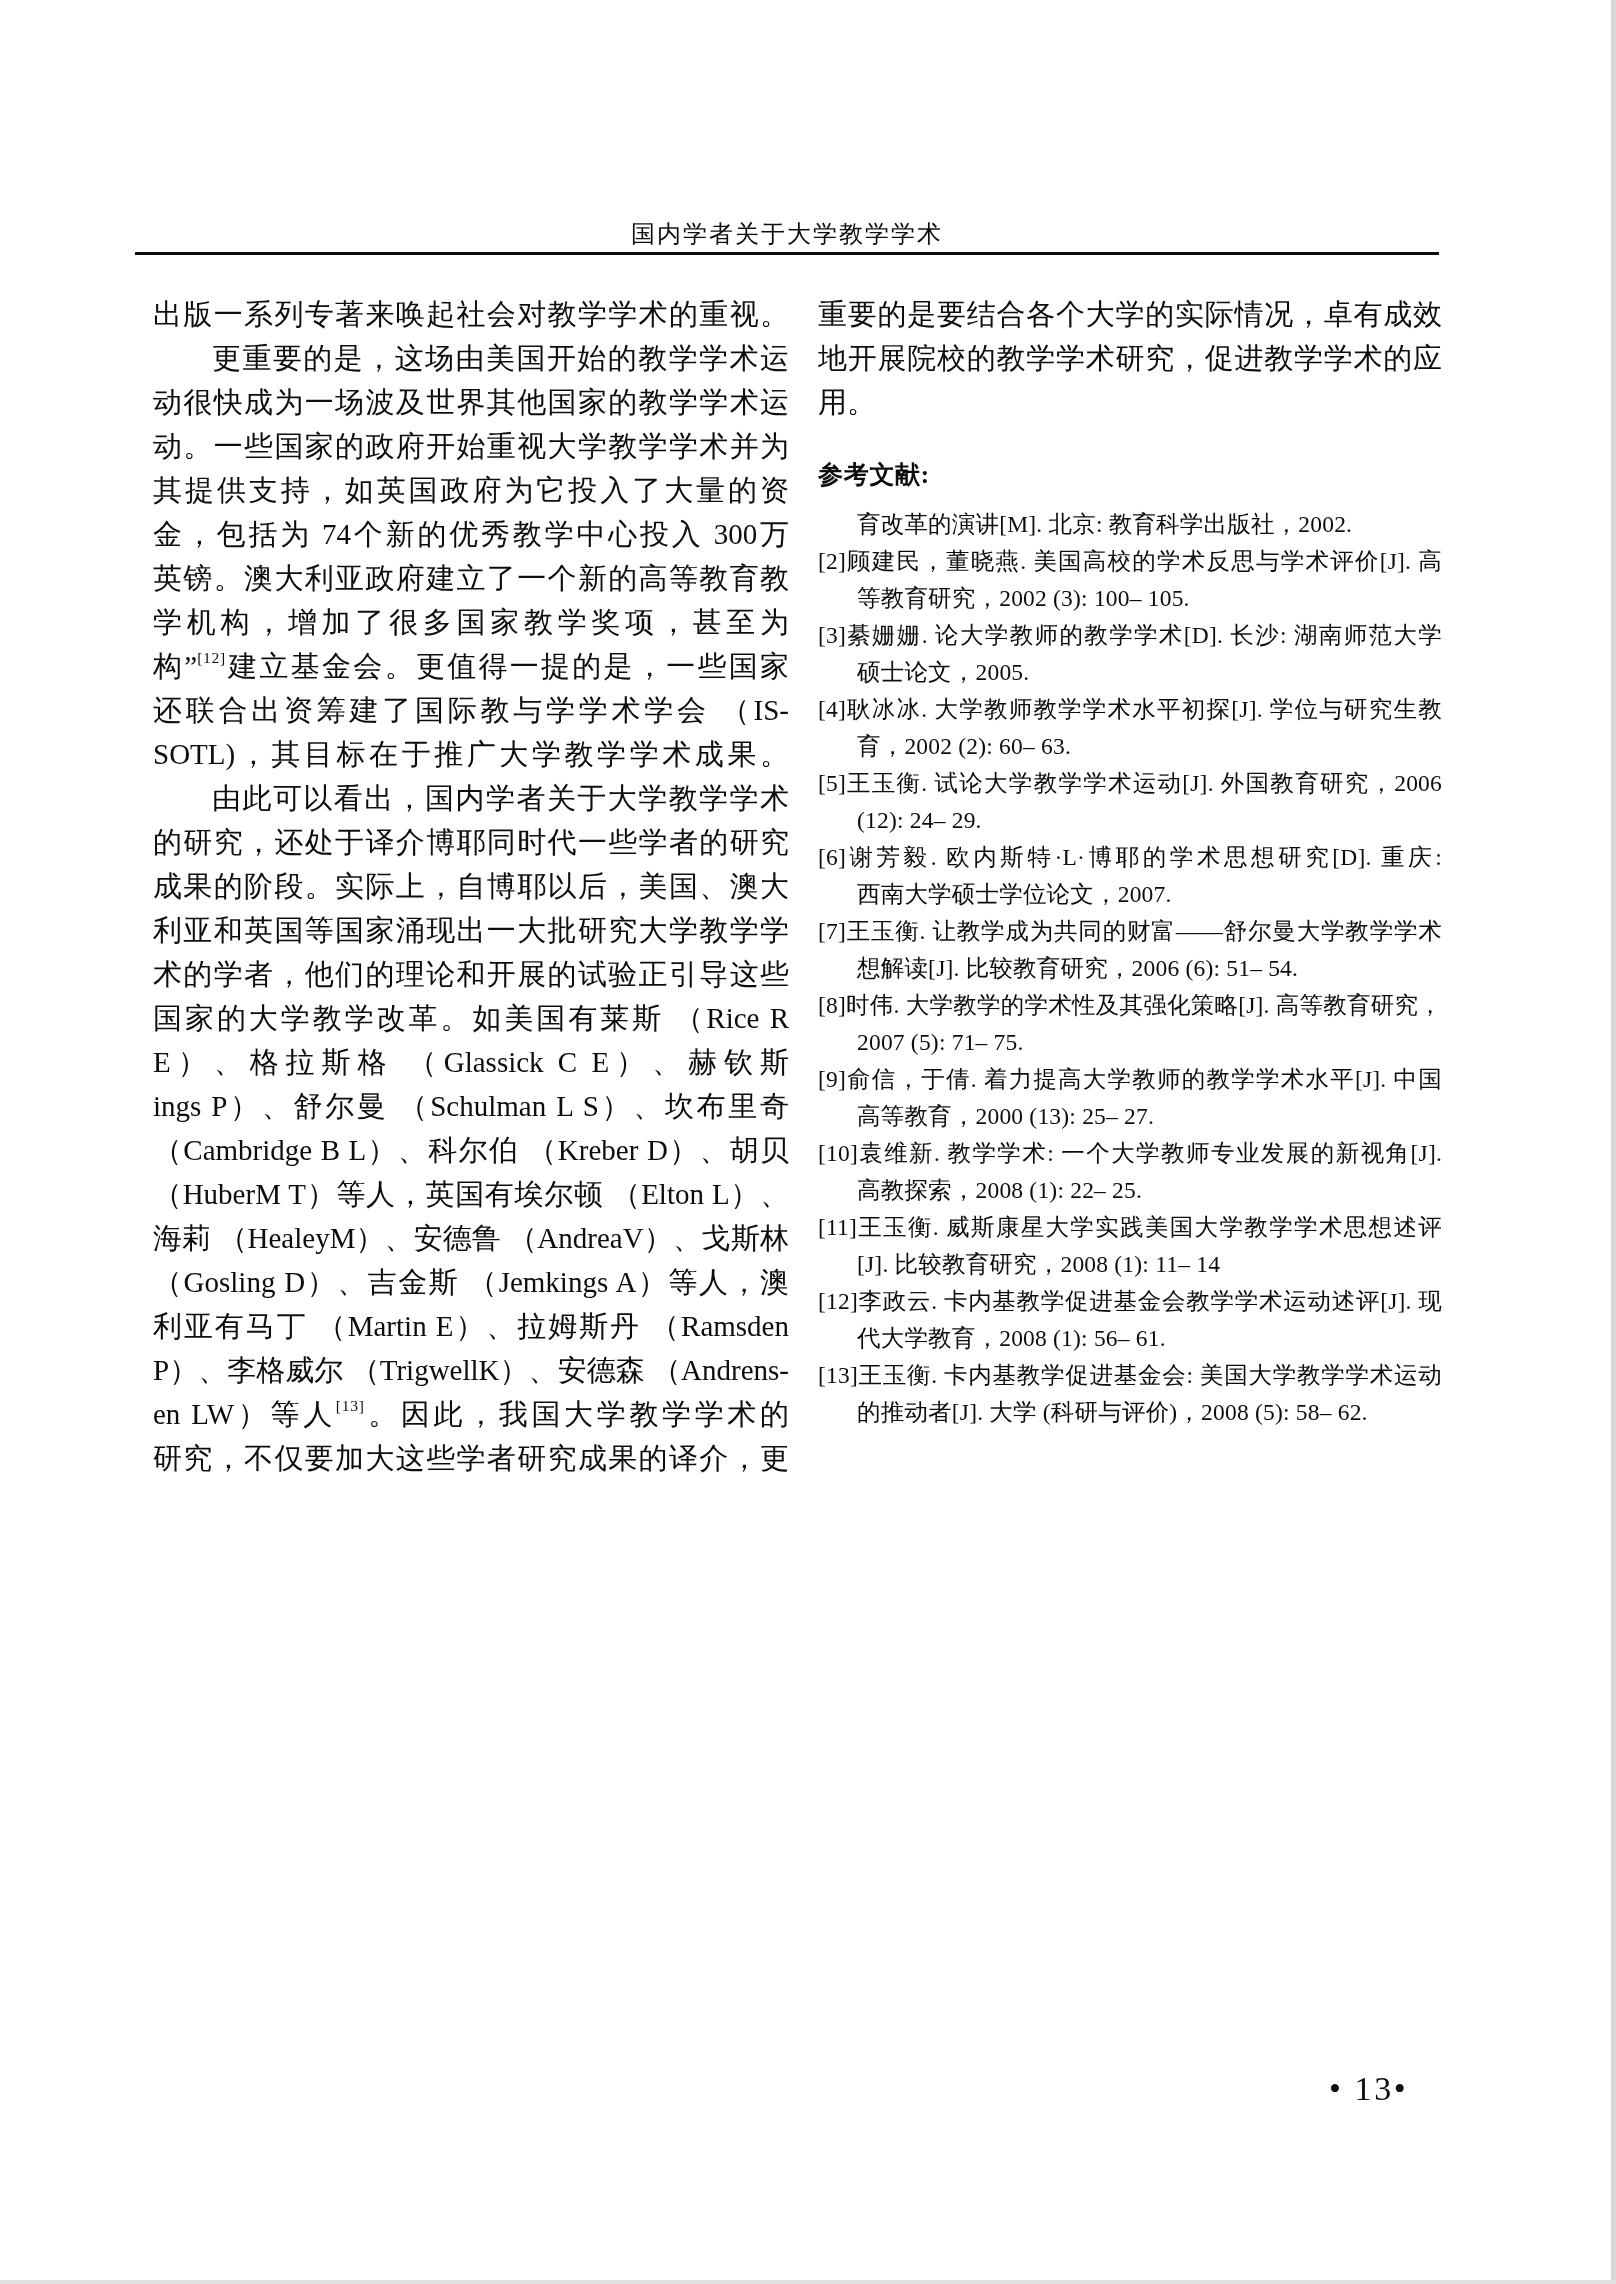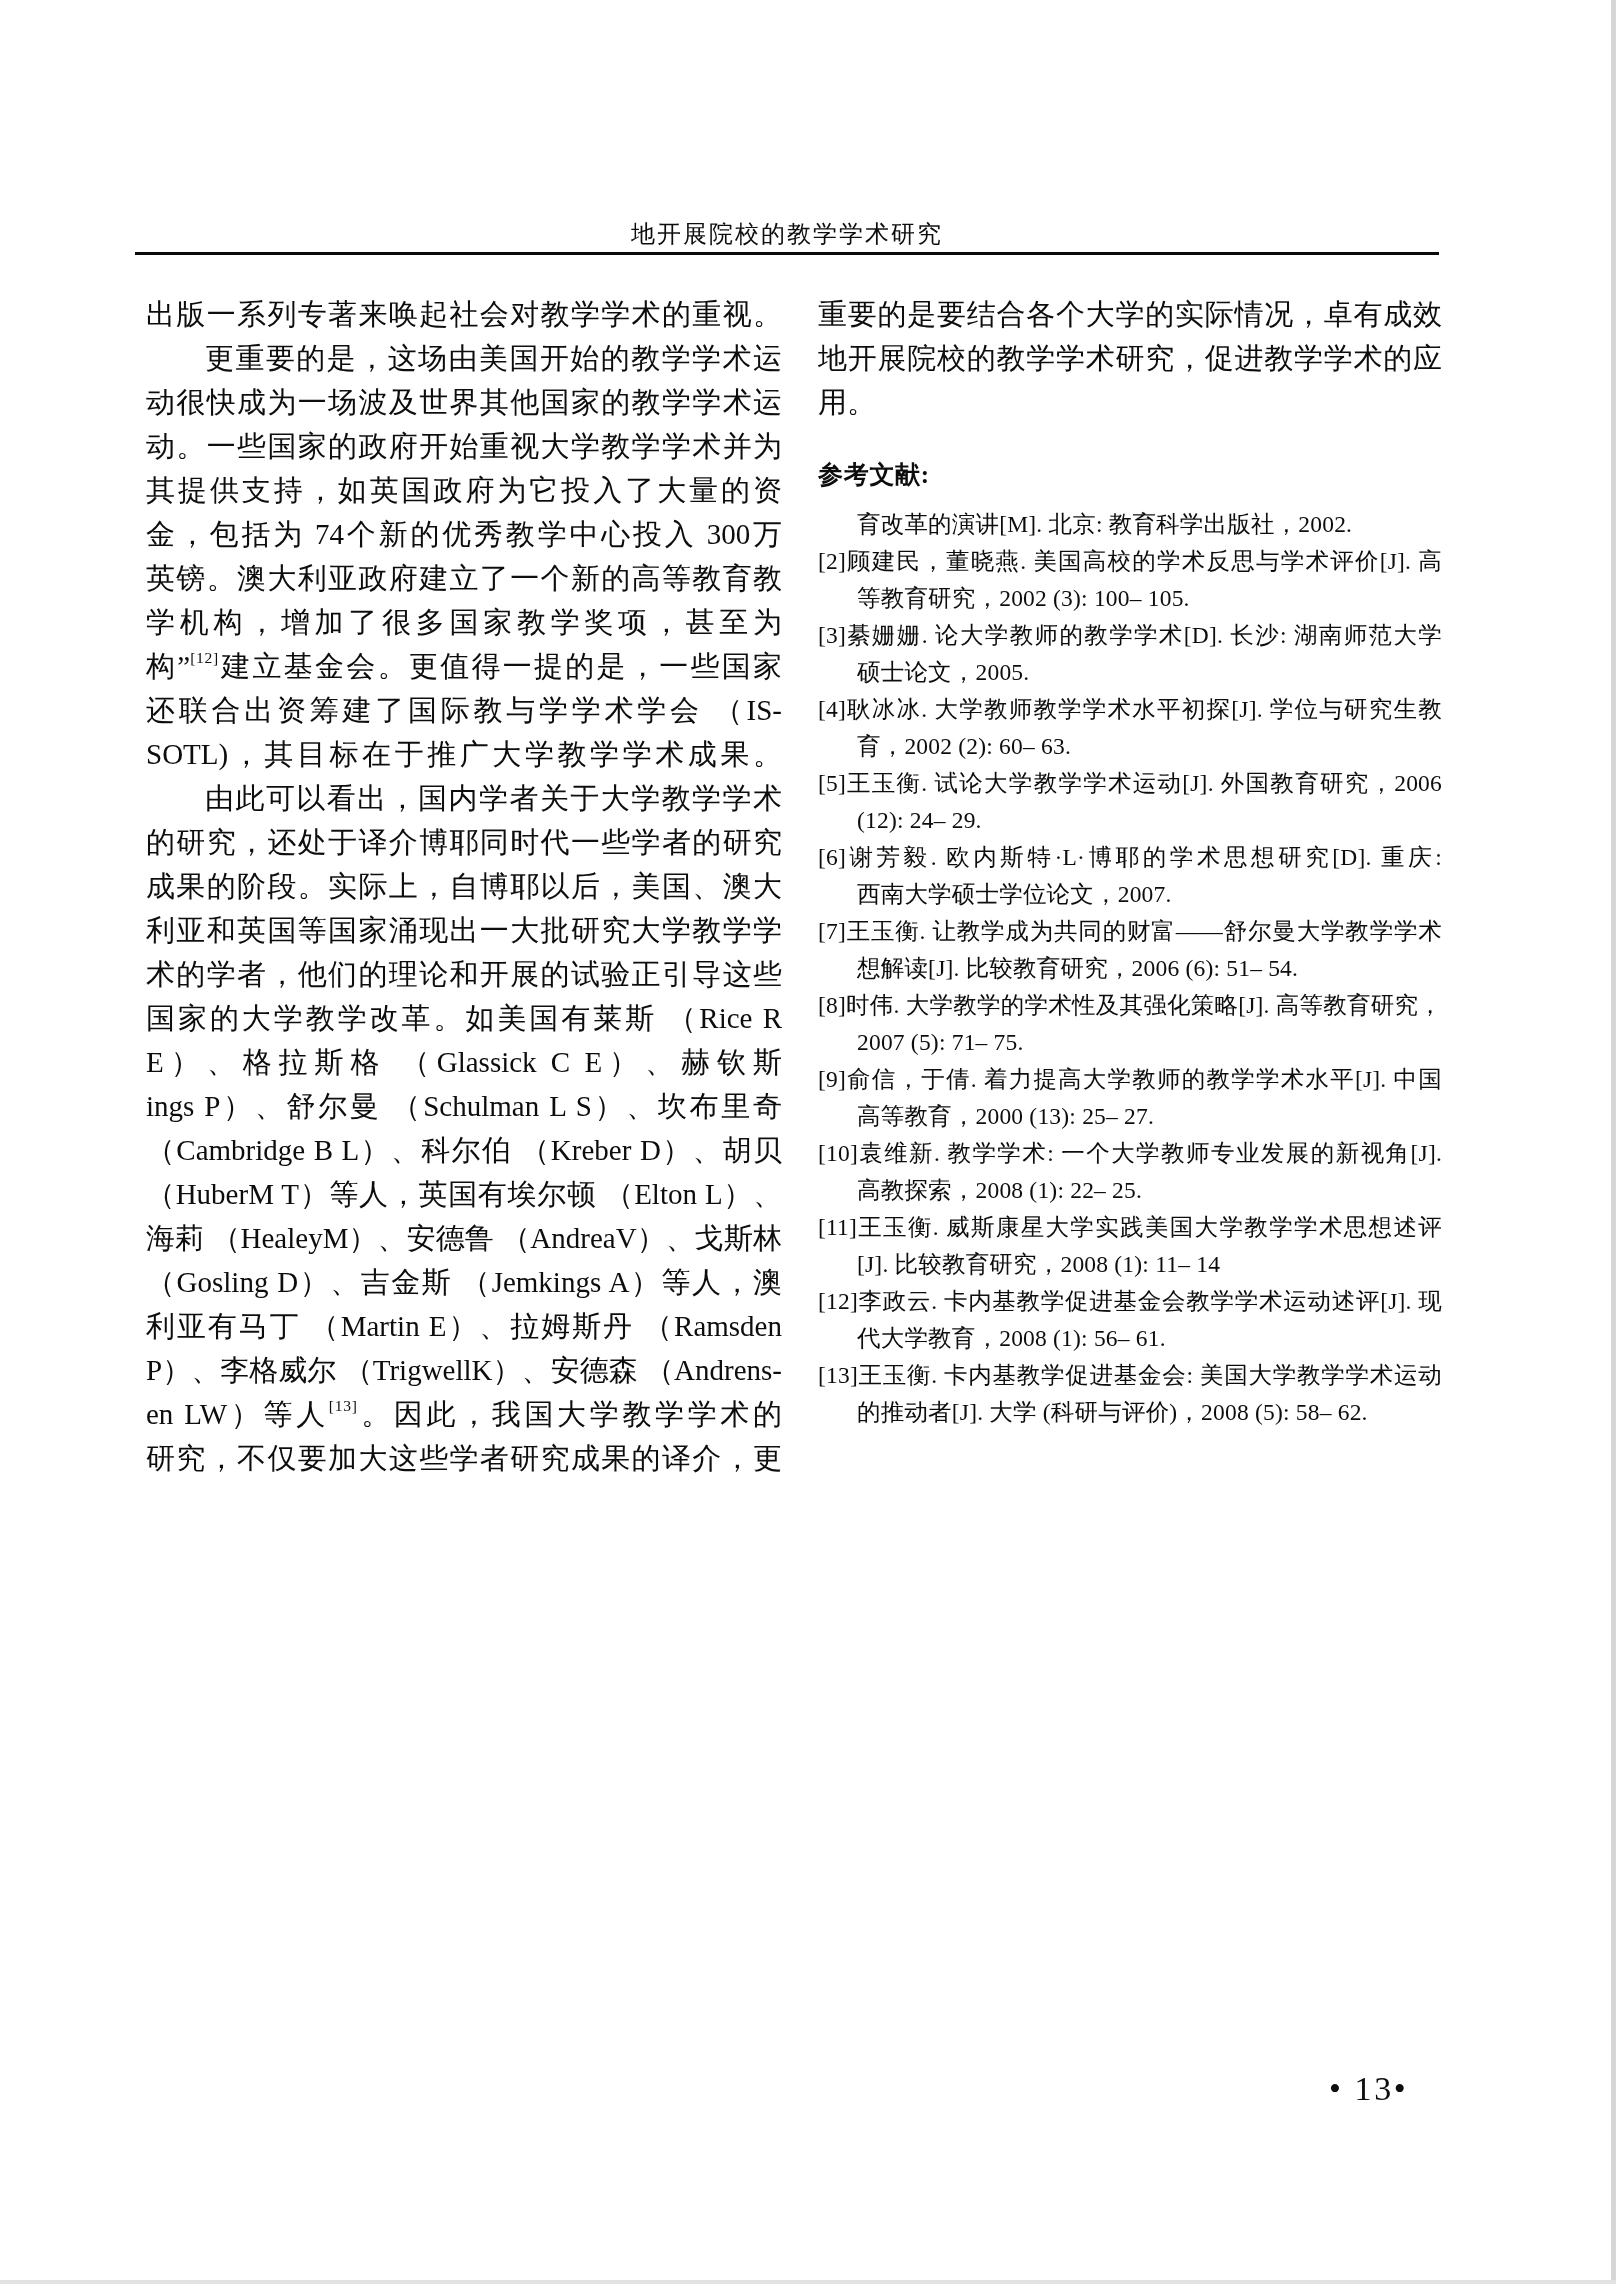--- a/index.html
+++ b/index.html
@@ -11,21 +11,21 @@
     position:relative;
     overflow:hidden;
   }
   .page{position:absolute;left:0;top:0;width:1616px;height:2284px;background:#ffffff;}
   .header-title{
     position:absolute;left:135px;top:218px;width:1304px;
     text-align:center;font-size:24px;letter-spacing:2px;white-space:nowrap;
   }
   .rule{position:absolute;left:135px;top:252px;width:1304px;height:3.3px;background:#0a0a0a;}
   .col{position:absolute;top:292px;}
-  .col.left{left:146px;width:636px;}
+  .col.left{left:153px;width:636px;}
   .col.right{left:818px;width:624px;}
   .col .tl{
     font-size:29px;line-height:44px;height:44px;
     text-align:justify;text-align-last:justify;
     overflow:hidden;
   }
   .col .tl.ind{padding-left:59px;}
   .col .tl.short{text-align-last:left;}
   sup{font-size:15.6px;line-height:0;vertical-align:13px;letter-spacing:0.7px;}
   .refs-heading{font-size:25px;font-weight:bold;line-height:30px;margin-top:36px;letter-spacing:0.7px;}
@@ -34,21 +34,21 @@
   .refs .tl.ind{padding-left:39px;text-align-last:left;}
   .page-number{position:absolute;left:1329px;top:2070px;font-size:34px;letter-spacing:2.6px;}
   .edge-right{position:absolute;right:0;top:0;width:4.6px;height:2284px;background:#d6d6d6;}
   .edge-bottom{position:absolute;left:0;bottom:0;width:1616px;height:3.9px;background:#e2e2e2;}
 </style>
 </head>
 <body>
 
 <div class="page">
 
-  <div class="header-title">地开展院校的教学学术研究</div>
+  <div class="header-title">国内学者关于大学教学学术</div>
 
   <div class="rule"></div>
 
   <div class="col left">
       <div class="tl">出版一系列专著来唤起社会对教学学术的重视。</div>
       <div class="tl ind">更重要的是，这场由美国开始的教学学术运</div>
       <div class="tl">动很快成为一场波及世界其他国家的教学学术运</div>
       <div class="tl">动。一些国家的政府开始重视大学教学学术并为</div>
       <div class="tl">其提供支持，如英国政府为它投入了大量的资</div>
       <div class="tl">金，包括为 74个新的优秀教学中心投入 300万</div>

